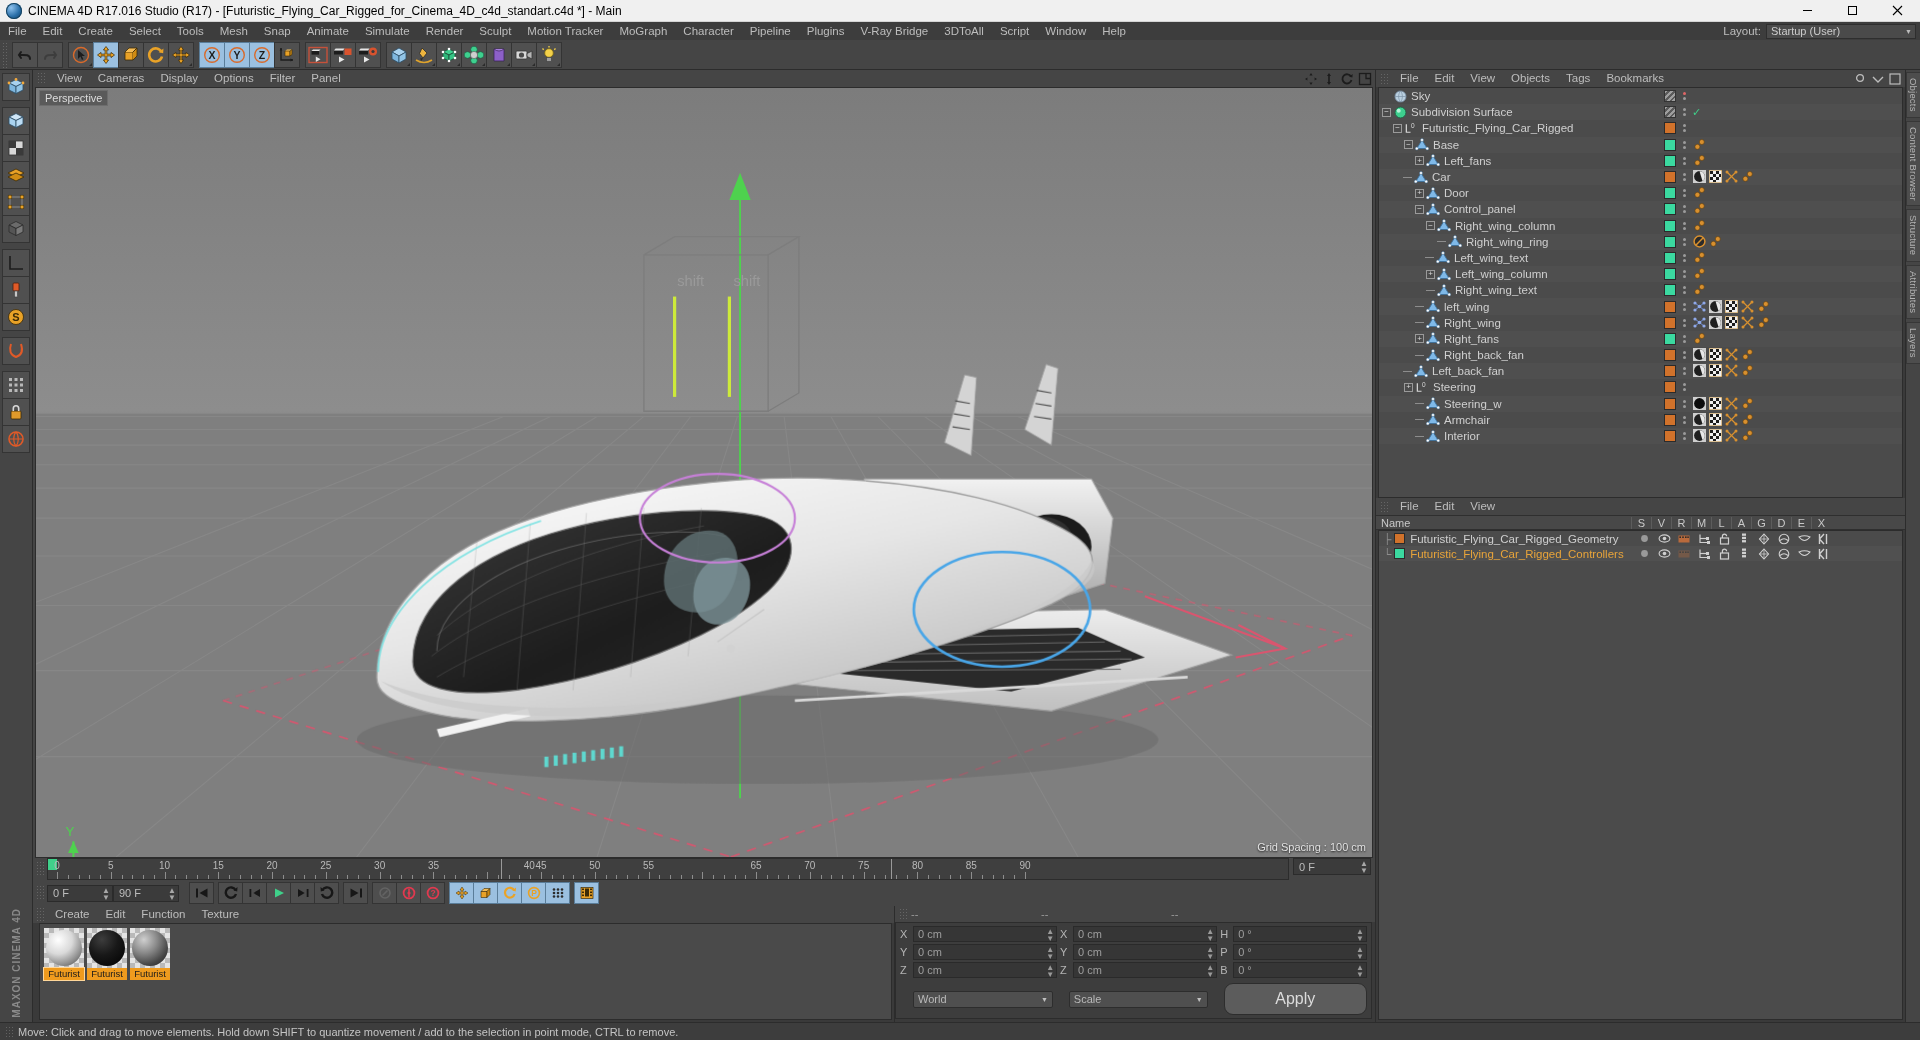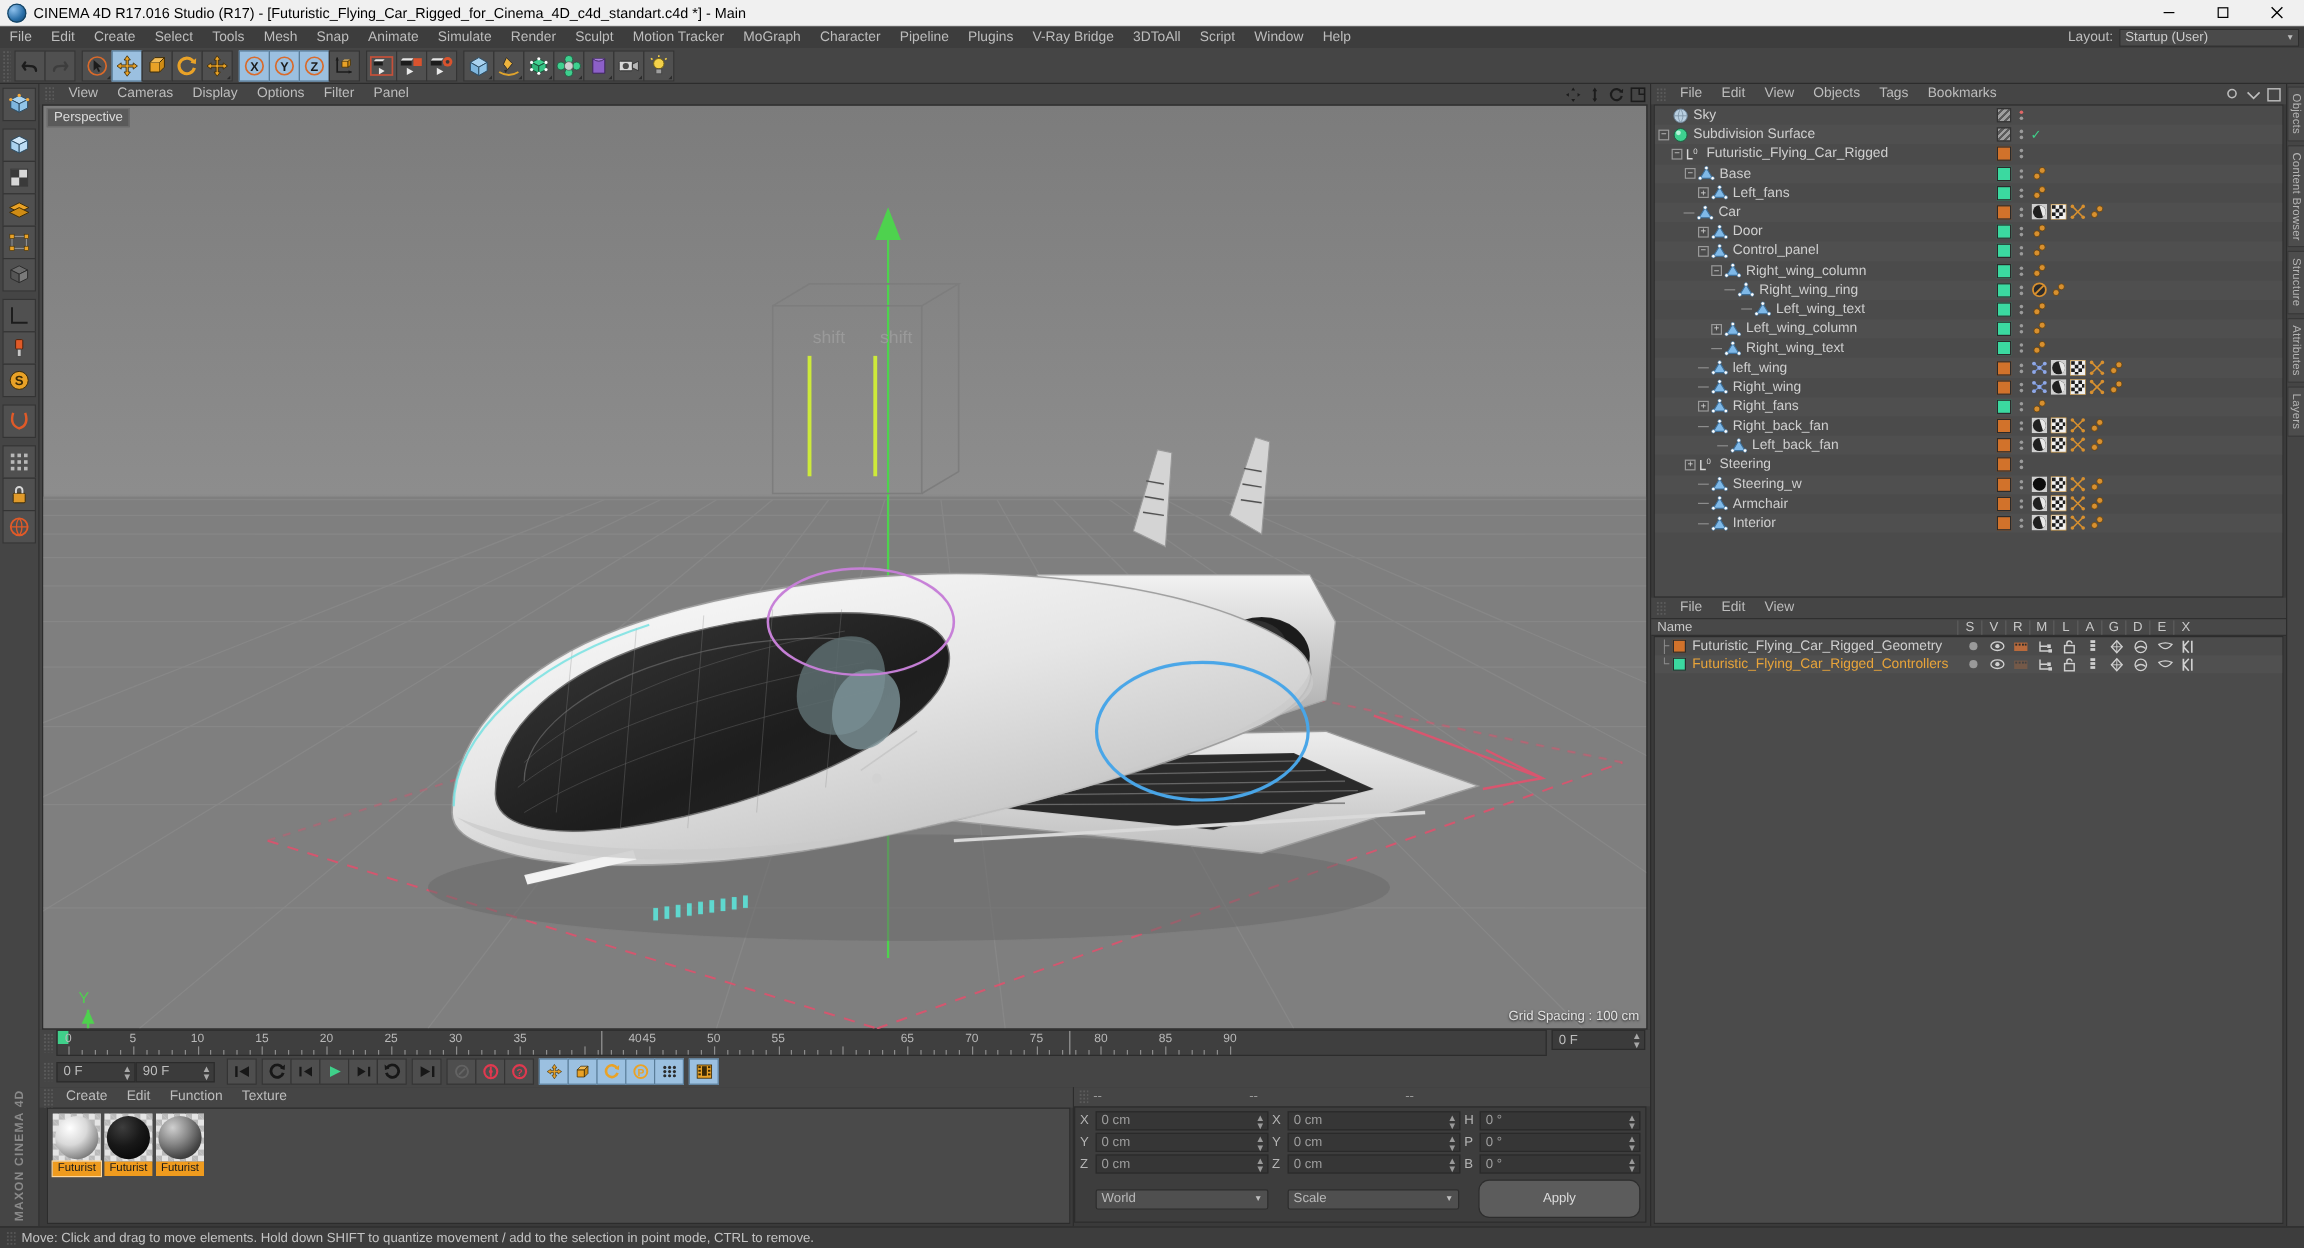--- a/index.html
+++ b/index.html
@@ -150,21 +150,21 @@
   .crow{display:flex;align-items:center;gap:3px;}
   .clab{width:10px;font-size:11px;color:#b5b5b5;text-align:left;}
   .cfield{flex:1 1 auto;background:#363636;border:1px solid #2a2a2a;height:16px;
     display:flex;align-items:center;padding:0 12px 0 4px;font-size:11px;color:#9e9e9e;position:relative;}
   .cfield .spin{position:absolute;right:2px;top:1px;font-size:8px;line-height:7px;color:#9a9a9a;}
   .crow.last{margin-top:3px;}
   .cselect{flex:1 1 auto;background:#4f4f4f;border:1px solid #2d2d2d;border-radius:2px;height:17px;
     display:flex;align-items:center;padding:0 4px;font-size:11px;color:#b9b9b9;position:relative;}
   .cselect .caret{position:absolute;right:4px;font-size:7px;color:#c0c0c0;}
   .applybtn{flex:1 1 auto;background:#5c5c5c;border:1px solid #2d2d2d;border-radius:9px;height:32px;
-    display:flex;align-items:center;justify-content:center;font-size:11px;color:#dcdcdc;}
+    display:flex;align-items:center;justify-content:center;font-size:16px;color:#dcdcdc;}
 
   
   .rightcol{width:530px;flex:0 0 530px;display:flex;flex-direction:column;background:#3a3a3a;border-left:1px solid #2c2c2c;}
   .omhead{height:17px;display:flex;align-items:center;background:#454545;flex:0 0 17px;position:relative;}
   .omhead .grip{width:8px;height:12px;opacity:.6;margin:0 4px;
     background-image:radial-gradient(#7a7a7a 0.5px, transparent 0.6px);background-size:3px 3px;}
   .omhead .mi{padding:0 8px;font-size:11.5px;color:#bdbdbd;line-height:17px;}
   .omhead .omicons{position:absolute;right:4px;display:flex;gap:5px;align-items:center;}
   .omlist{flex:0 0 411px;overflow:hidden;background:#4b4b4b;border:1px solid #2c2c2c;margin:0 2px;position:relative;}
   .orow{height:16.2px;display:flex;align-items:center;position:relative;font-size:11.5px;}
@@ -1428,21 +1428,21 @@
                   <circle cx="6.5" cy="6.5" r="5.4" fill="#2b2b2b" stroke="#d8902f" stroke-width="1.5"></circle>
                   <path d="M2.8 10.2 L10.2 2.8" stroke="#d8902f" stroke-width="1.5"></path>
                 </svg></span>
               <span class="tagico"><svg width="13" height="13" viewBox="0 0 13 13">
                   <circle cx="8.8" cy="4" r="2.5" fill="#d8902f" stroke="#5e3d0c" stroke-width=".6"></circle>
                   <circle cx="4.4" cy="8.8" r="2.5" fill="#d8902f" stroke="#5e3d0c" stroke-width=".6"></circle>
                 </svg></span>
             </span>
           </div>
           <div class="orow">
-            <div class="otree" style="padding-left: 72px;">
+            <div class="otree" style="padding-left: 46px;">
               <span class="tline"></span>
               <span class="oicon">
                 <svg width="14" height="13" viewBox="0 0 14 13">
                   <path d="M7 2 L12.2 10.5 L1.8 10.5 Z" fill="#7fb9e8" stroke="#3d6f99" stroke-width=".9"></path>
                   <g fill="#ffffff" stroke="#3d6f99" stroke-width=".5">
                     <circle cx="7" cy="2" r="1.5"></circle>
                     <circle cx="12.2" cy="10.5" r="1.5"></circle>
                     <circle cx="1.8" cy="10.5" r="1.5"></circle>
                   </g>
                 </svg>
@@ -1734,21 +1734,21 @@
                     <circle cx="11" cy="11" r="1.5"></circle>
                   </g>
                 </svg></span>
               <span class="tagico"><svg width="13" height="13" viewBox="0 0 13 13">
                   <circle cx="8.8" cy="4" r="2.5" fill="#d8902f" stroke="#5e3d0c" stroke-width=".6"></circle>
                   <circle cx="4.4" cy="8.8" r="2.5" fill="#d8902f" stroke="#5e3d0c" stroke-width=".6"></circle>
                 </svg></span>
             </span>
           </div>
           <div class="orow alt">
-            <div class="otree" style="padding-left: 52px;">
+            <div class="otree" style="padding-left: 24px;">
               <span class="tline"></span>
               <span class="oicon">
                 <svg width="14" height="13" viewBox="0 0 14 13">
                   <path d="M7 2 L12.2 10.5 L1.8 10.5 Z" fill="#7fb9e8" stroke="#3d6f99" stroke-width=".9"></path>
                   <g fill="#ffffff" stroke="#3d6f99" stroke-width=".5">
                     <circle cx="7" cy="2" r="1.5"></circle>
                     <circle cx="12.2" cy="10.5" r="1.5"></circle>
                     <circle cx="1.8" cy="10.5" r="1.5"></circle>
                   </g>
                 </svg>

